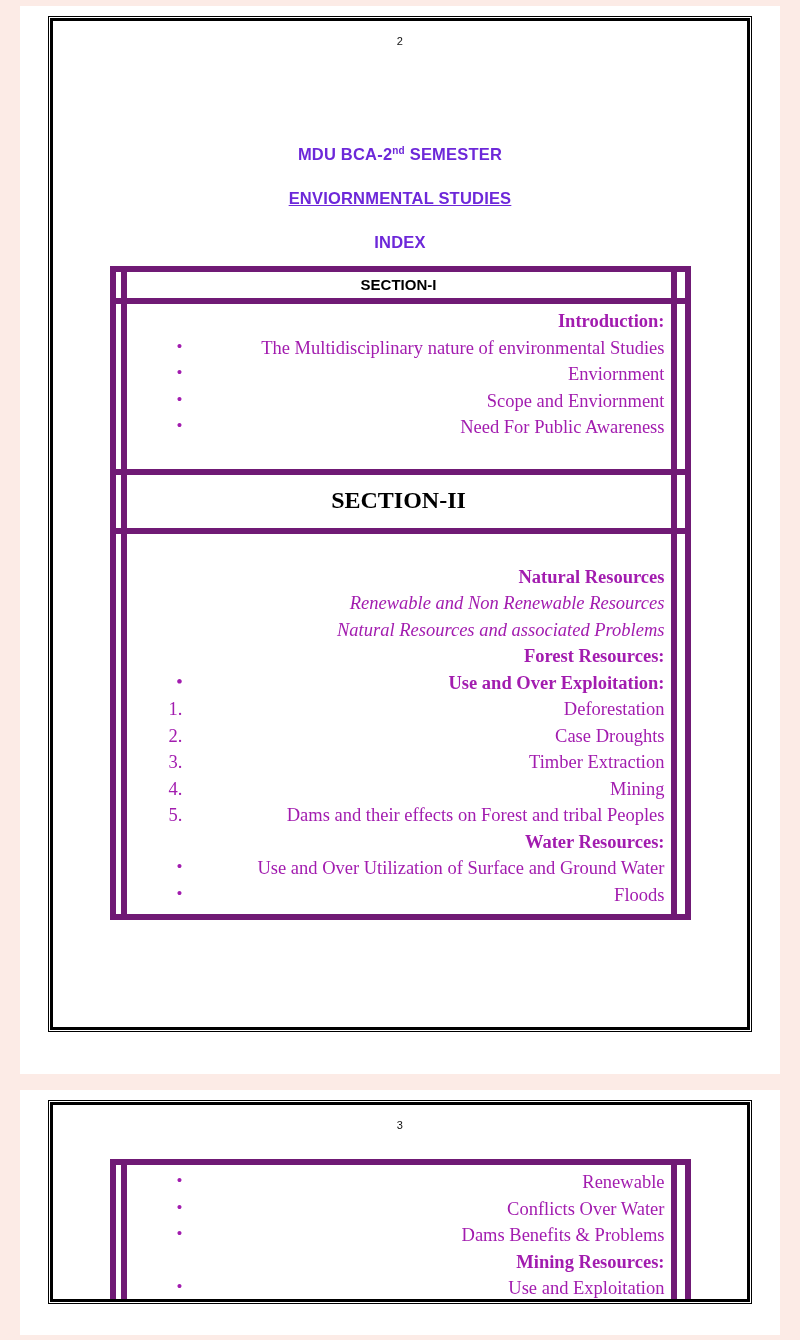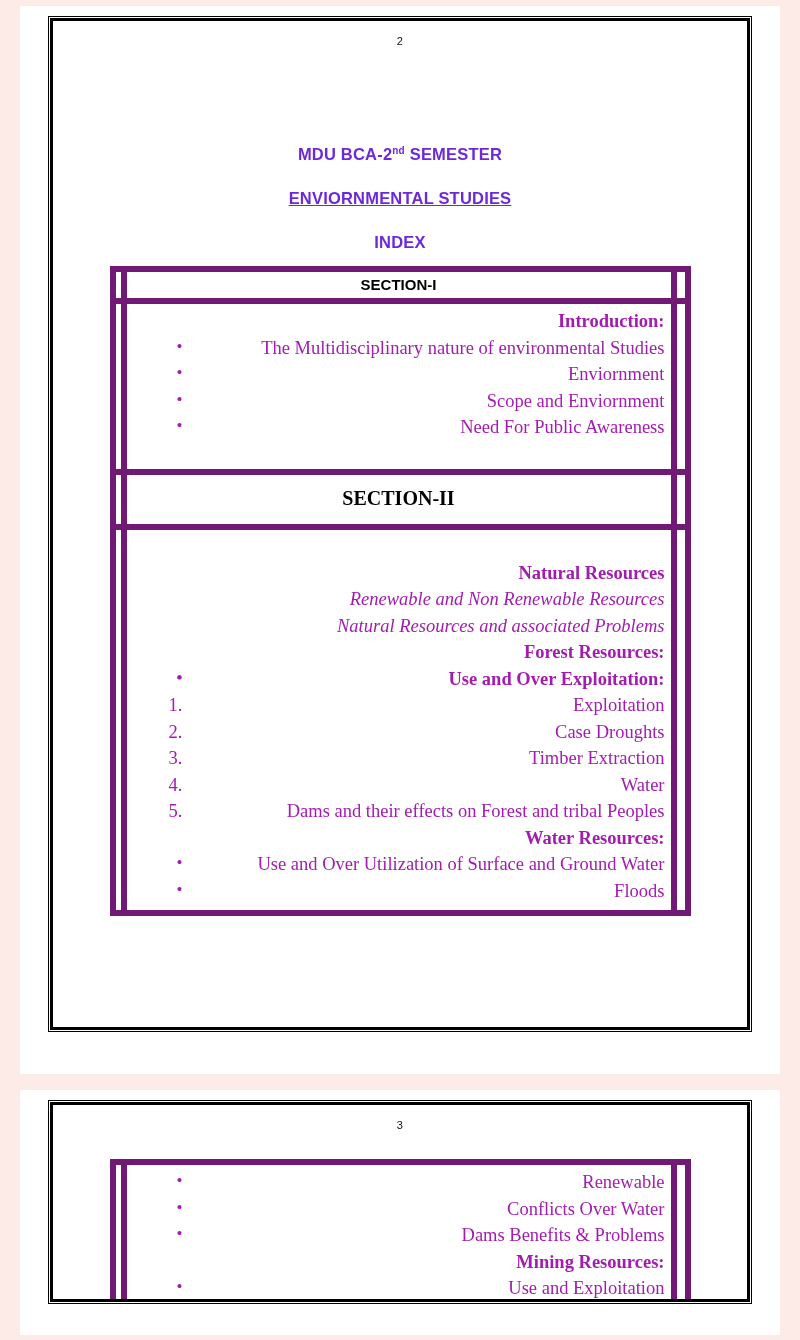--- a/index.html
+++ b/index.html
@@ -103,21 +103,21 @@
     font-family: "Liberation Sans", "DejaVu Sans", sans-serif;
     font-weight: bold;
     font-size: 15px;
     padding: 4px 0 5px 0;
     color: #000;
   }
   .sec-banner-serif {
     text-align: center;
     font-family: "Liberation Serif", "DejaVu Serif", serif;
     font-weight: bold;
-    font-size: 20px;
+    font-size: 24px;
     padding: 12px 0 14px 0;
     color: #000;
   }
 
   
   .ct {
     font-family: "Liberation Serif", "DejaVu Serif", serif;
     font-size: 18.5px;
     line-height: 26.5px;
     color: #a21caf;
@@ -238,24 +238,24 @@
                 <div class="ct-bold">Natural Resources</div>
                 <div class="plain-line">Renewable and Non Renewable Resources</div>
                 <div class="plain-line">Natural Resources and associated Problems</div>
                 <div class="ct-bold">Forest Resources:</div>
 
                 <ul class="bul">
                   <li class="b">Use and Over Exploitation:</li>
                 </ul>
 
                 <ol class="num">
-                  <li>Exploitation</li>
+                  <li>Deforestation</li>
                   <li>Case Droughts</li>
                   <li>Timber Extraction</li>
-                  <li>Water</li>
+                  <li>Mining</li>
                   <li>Dams and their effects on Forest and tribal Peoples</li>
                 </ol>
 
                 <div class="ct-bold">Water Resources:</div>
 
                 <ul class="bul">
                   <li>Use and Over Utilization of Surface and Ground Water</li>
                   <li>Floods</li>
                 </ul>
               </div>

